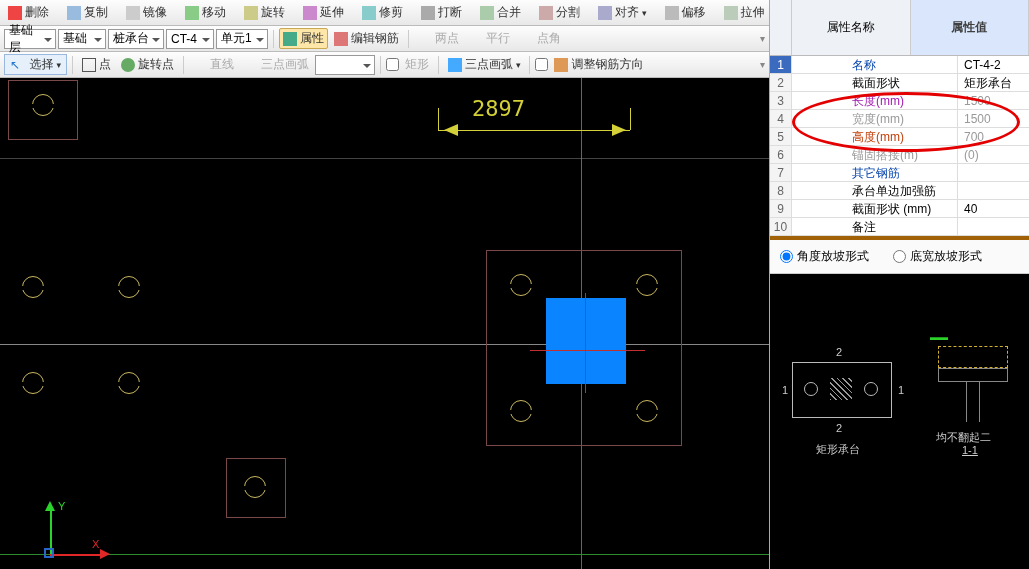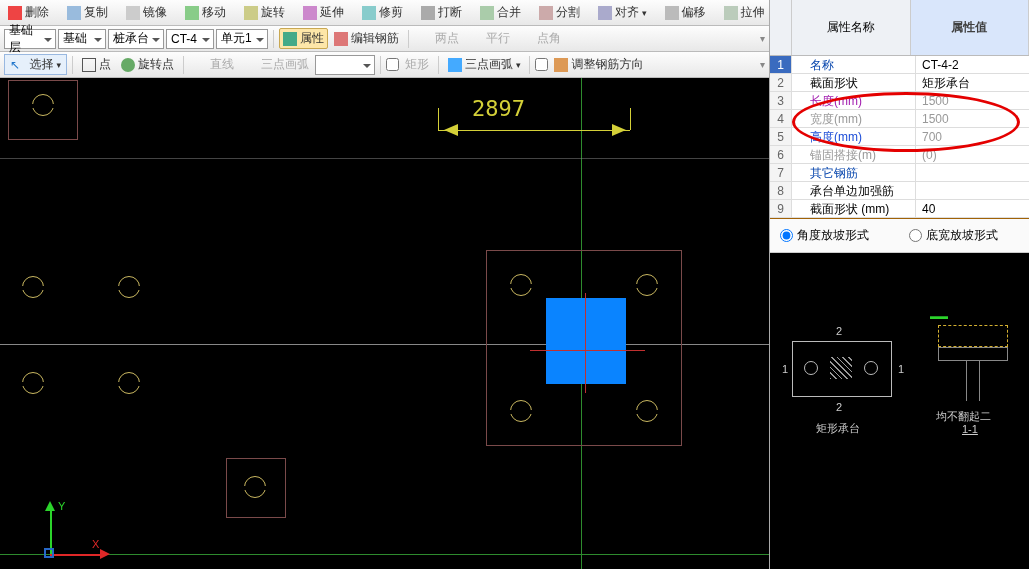--- a/index.html
+++ b/index.html
@@ -46,30 +46,30 @@
 
 .prop-title { background: linear-gradient(#f7f7f7,#e6e6e6); border-bottom: 1px solid #bbb; padding: 3px 6px; display: flex; justify-content: space-between; align-items: center; }
 .prop-close { display: flex; gap: 6px; }
 .prop-close span { cursor: pointer; color: #555; font-size: 11px; }
 .prop-header { display: flex; background: #eef1f5; border-bottom: 1px solid #bbb; }
 .prop-header div { flex: 1; text-align: center; padding: 19px 0; border-right: 1px solid #ccc; font-family: Liberation Serif, serif; }
 .prop-header .col-val { background: #d9e6fb; color: #404040; font-weight: bold; }
 .prop-body { flex: 0 0 auto; }
 .prop-row { display: flex; border-bottom: 1px solid #ddd; height: 18px; align-items: center; }
 .prop-row .rn { width: 22px; text-align: center; color: #666; background: #f4f4f4; border-right: 1px solid #ddd; height: 100%; line-height: 18px; }
-.prop-row .pn { width: 112px; padding-left: 6px; border-right: 1px solid #ddd; height: 100%; line-height: 18px; }
+.prop-row .pn { width: 112px; padding-left: 6px; border-right: 1px solid #ddd; height: 100%; line-height: 18px; margin-left: 42px; }
 .prop-row .pv { flex: 1; padding-left: 6px; height: 100%; line-height: 18px; }
 .prop-row.hl .rn { background: #3a6bbf; color: #fff; }
 .prop-row.hl .pn { color: #0645AD; }
 .prop-row .gray { color: #999; }
 .prop-row .plus { width:12px; text-align:center; color:#555; }
 .ellipse-mark { position: absolute; border: 3px solid #e40000; border-radius: 50%; width: 228px; height: 60px; pointer-events: none; }
 
 
-.radio-sec { padding: 8px 10px; display: flex; gap: 40px; border-top: 1px solid #a16207; border-bottom: 1px solid #ccc; background: #fafafa; }
+.radio-sec { padding: 8px 10px; display: flex; gap: 24px; border-top: 4px solid #a16207; border-bottom: 1px solid #ccc; background: #fafafa; }
 .radio-sec label { display: flex; align-items: center; gap: 4px; cursor: pointer; }
 
 
 .preview { flex: 1; background: #000; position: relative; }
 .pv-rect { position: absolute; border: 1px solid #bbb; }
 .pv-circ { position: absolute; border: 1px solid #bbb; border-radius: 50%; width: 14px; height: 14px; }
 .pv-hatch { position: absolute; background: repeating-linear-gradient(45deg,#999 0,#999 1px,transparent 1px,transparent 4px); }
 .pv-txt { position: absolute; color: #ccc; font-size: 11px; }
 .pv-green { position: absolute; color:#2bd42b; font-size:9px; }
 .pv-dash { position:absolute; border:1px dashed #d4b030; }
@@ -294,21 +294,21 @@
         </div>
         <div class="prop-row">
           <span class="rn">4</span>
           <span class="plus"></span>
           <span class="pn" style="color:#999">宽度(mm)</span>
           <span class="pv gray">1500</span>
         </div>
         <div class="prop-row">
           <span class="rn">5</span>
           <span class="plus"></span>
-          <span class="pn" style="color:#1d4ed8">高度(mm)</span>
+          <span class="pn" style="color:#c2410c">高度(mm)</span>
           <span class="pv gray">700</span>
         </div>
         <div class="prop-row">
           <span class="rn">6</span>
           <span class="plus"></span>
           <span class="pn" style="color:#999">锚固搭接(m)</span>
           <span class="pv gray">(0)</span>
         </div>
         <div class="prop-row">
           <span class="rn">7</span>
@@ -320,20 +320,26 @@
           <span class="rn">8</span>
           <span class="plus"></span>
           <span class="pn" style="">承台单边加强筋</span>
           <span class="pv "></span>
         </div>
         <div class="prop-row">
           <span class="rn">9</span>
           <span class="plus"></span>
           <span class="pn" style="">截面形状 (mm)</span>
           <span class="pv ">40</span>
+        </div>
+        <div class="prop-row">
+          <span class="rn">10</span>
+          <span class="plus"></span>
+          <span class="pn" style="">备注</span>
+          <span class="pv "></span>
         </div>
       </div>
     <div class="ellipse-mark" style="left:22px;top:36px"></div>
   </div>
 
   <div class="radio-sec">
     <label>
         <input type="radio" name="slope" checked="" style=""> 
         <span>角度放坡形式</span>
       </label>

